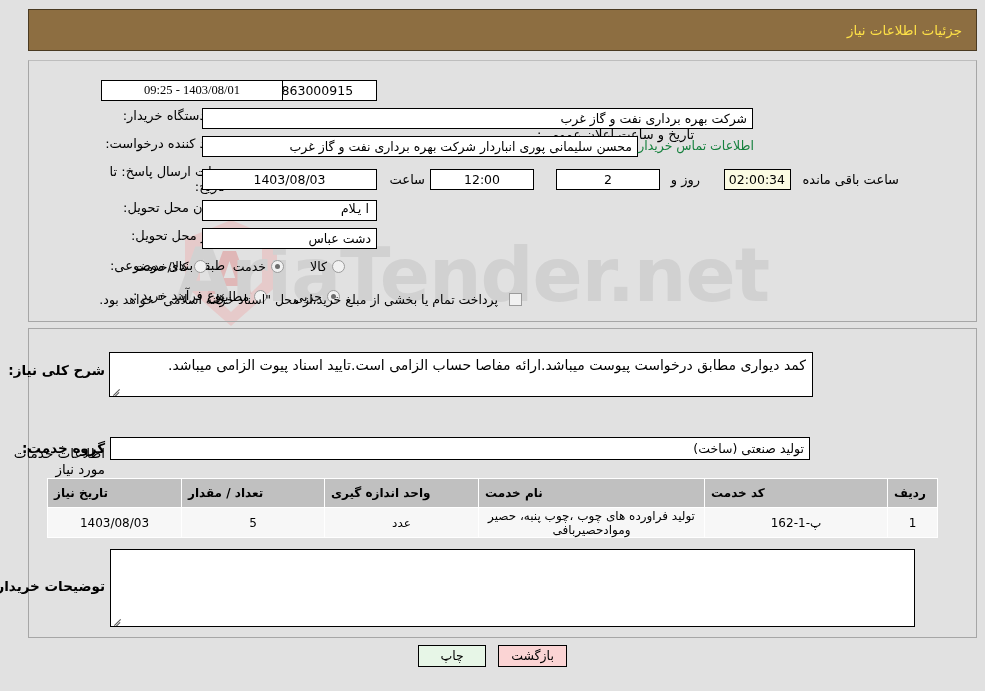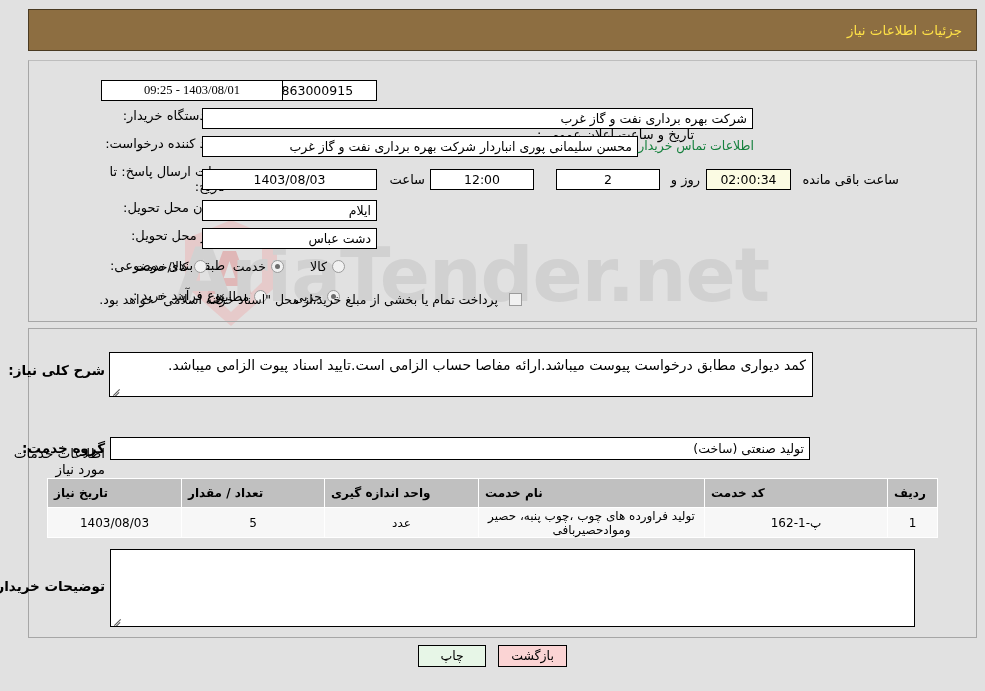--- a/index.html
+++ b/index.html
@@ -312,27 +312,27 @@
 <div class="link" style="position:absolute; right:231px; top:138px; z-index:2;">اطلاعات تماس خریدار</div>
 
 <div class="row" style="right:760px; top:164px; width:130px; display:block; line-height:15px; z-index:2;">
   <span class="lbl" style="white-space:normal; display:block; width:125px;">مهلت ارسال پاسخ: تا تاریخ:</span>
 </div>
 <div class="fld" style="position:absolute; right:608px; top:169px; width:175px; z-index:2;">1403/08/03</div>
 <div class="lbl" style="position:absolute; right:560px; top:172px; z-index:2;">ساعت</div>
 <div class="fld" style="position:absolute; right:451px; top:169px; width:104px; z-index:2;">12:00</div>
 <div class="fld" style="position:absolute; right:325px; top:169px; width:104px; z-index:2;">2</div>
 <div class="lbl" style="position:absolute; right:285px; top:172px; z-index:2;">روز و</div>
-<div class="fld yellow" style="position:absolute; right:194px; top:169px; width:85px; z-index:2;margin-left:8px;">02:00:34</div>
+<div class="fld yellow" style="position:absolute; right:194px; top:169px; width:67px; z-index:2;margin-left:8px;">02:00:34</div>
 <div class="lbl" style="position:absolute; right:86px; top:172px; z-index:2;">ساعت باقی مانده</div>
 
 <div class="row" style="right:760px; top:200px; z-index:2;">
   <span class="lbl">استان محل تحویل:</span>
 </div>
-<div class="fld right" style="position:absolute; right:608px; top:200px; width:175px; z-index:2;">ایلام</div>
+<div class="fld right" style="position:absolute; right:608px; top:200px; width:175px; z-index:2;font-family:Liberation Mono, monospace;">ایلام</div>
 
 <div class="row" style="right:760px; top:228px; z-index:2;">
   <span class="lbl">شهر محل تحویل:</span>
 </div>
 <div class="fld right" style="position:absolute; right:608px; top:228px; width:175px; z-index:2;">دشت عباس</div>
 
 <div class="row" style="right:760px; top:258px; z-index:2;">
   <span class="lbl">طبقه بندی موضوعی:</span>
 </div>
 <div style="position:absolute; right:640px; top:259px; z-index:2;">

